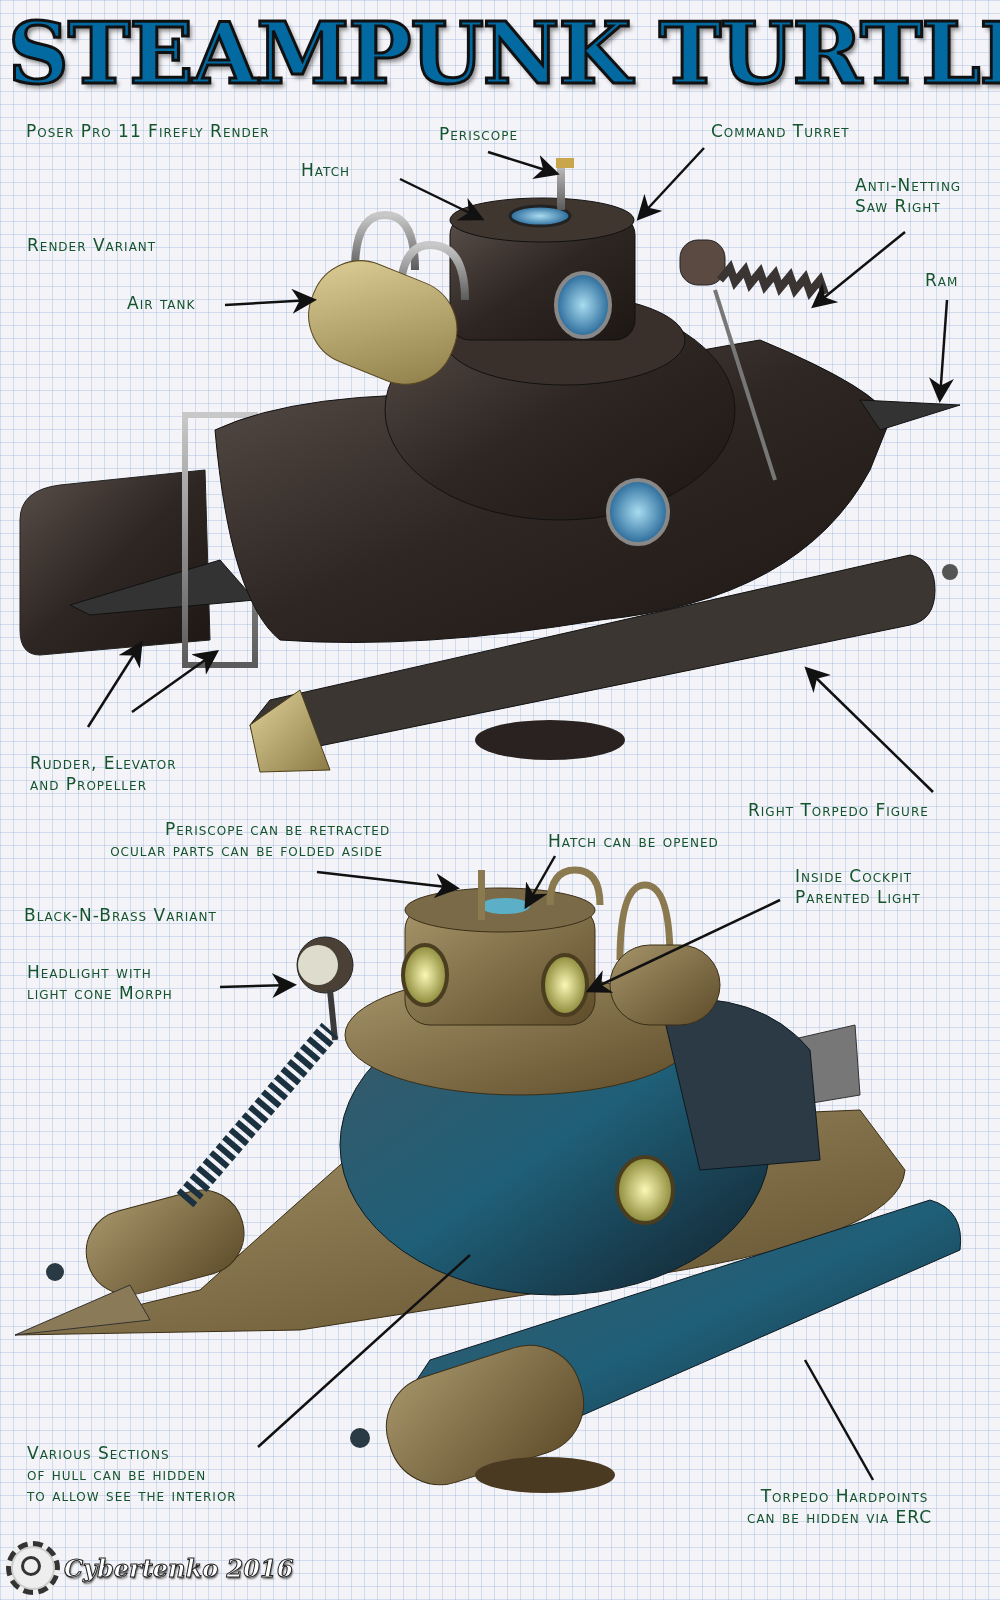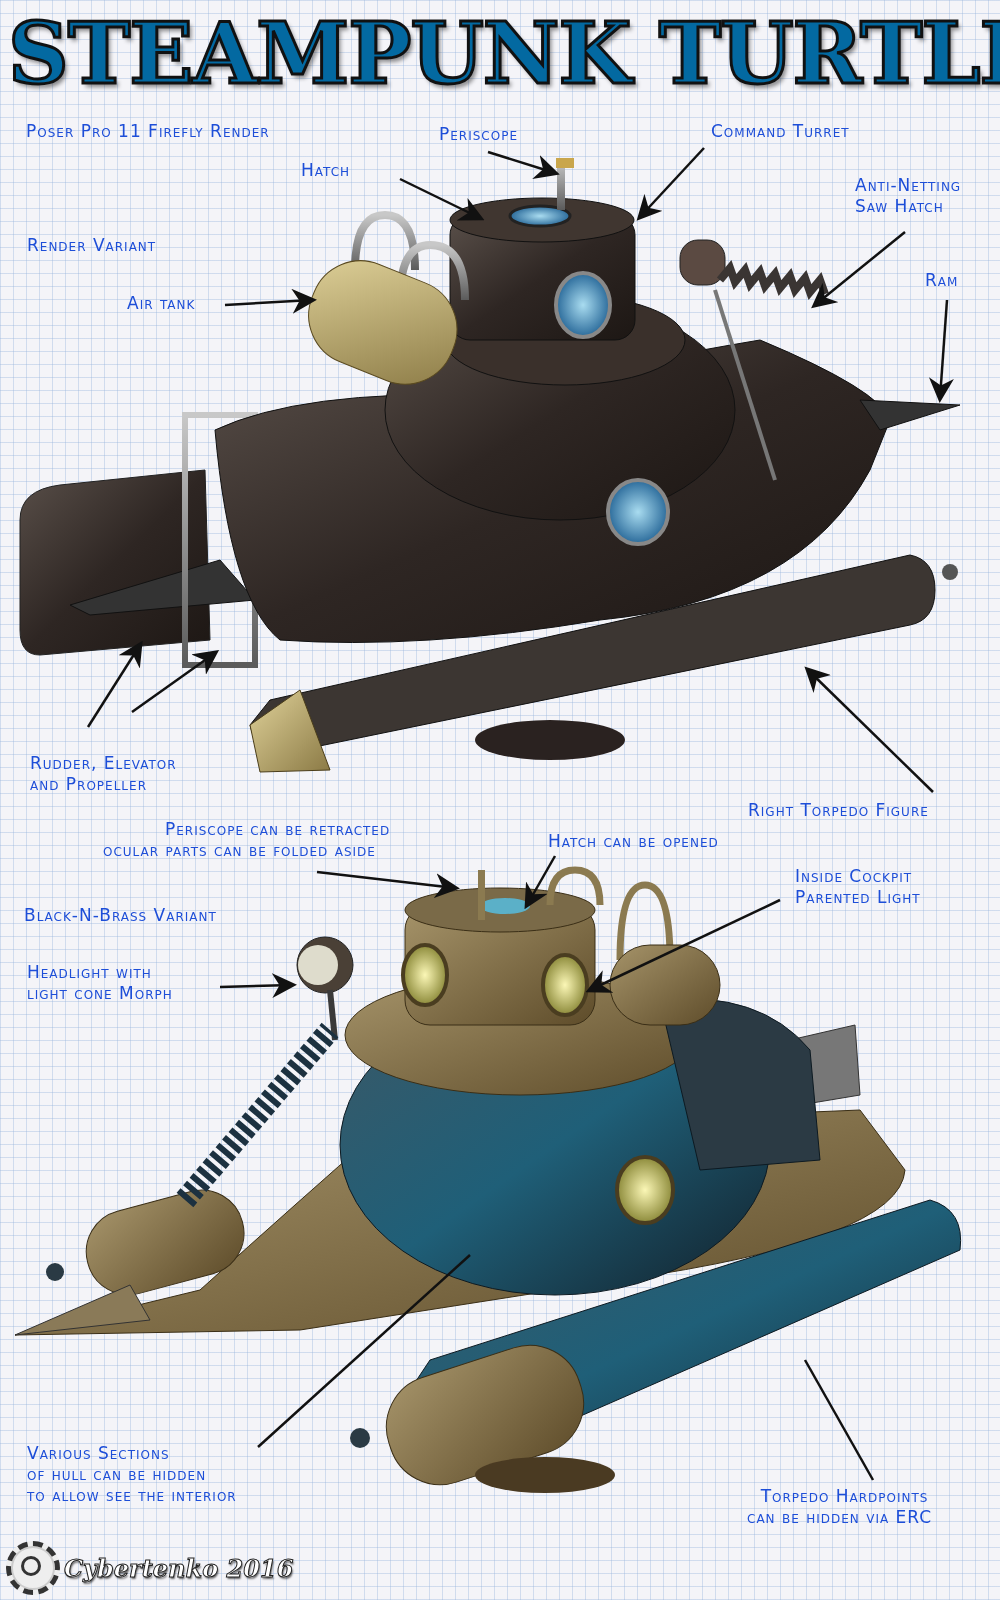--- a/index.html
+++ b/index.html
@@ -9,21 +9,21 @@
       linear-gradient(to right, rgba(150,180,220,.38) 1px, transparent 1px),
       linear-gradient(to bottom, rgba(150,180,220,.38) 1px, transparent 1px);
     background-size:13px 13px;
     font-family:"DejaVu Serif","Liberation Serif",serif;}
   .title{position:absolute;left:8px;top:4px;width:990px;height:100px;
     font-family:"DejaVu Serif",serif;font-weight:bold;font-size:84px;letter-spacing:-1px;
     color:#cfeee4;-webkit-text-stroke:3px #111;
     text-shadow:3px 4px 4px rgba(0,0,0,.45);white-space:nowrap;line-height:100px;}
   .title span{color:#0369a1;}
   .lbl{position:absolute;font-family:"DejaVu Sans","Liberation Sans",sans-serif;
-    font-variant:small-caps;font-size:17px;color:#1d4ed8;letter-spacing:1px;
+    font-variant:small-caps;font-size:17px;color:#14532d;letter-spacing:1px;
     line-height:21px;white-space:nowrap;}
   svg.arrows{position:absolute;left:0;top:0;width:1000px;height:1600px;pointer-events:none;}
   .render{position:absolute;}
   .logo{position:absolute;left:6px;top:1542px;height:52px;display:flex;align-items:center;gap:4px;}
   .gear{width:44px;height:44px;border-radius:50%;border:5px dashed #333;background:#eee;
     box-shadow:0 0 0 2px #ccc inset;position:relative;}
   .gear::after{content:"";position:absolute;left:10px;top:10px;width:14px;height:14px;border-radius:50%;border:3px solid #333;}
   .logo-text{font-family:"DejaVu Serif",serif;font-style:italic;font-weight:bold;font-size:24px;
     color:#fff;-webkit-text-stroke:1px #222;text-shadow:1px 2px 2px rgba(0,0,0,.6);}
 </style>
@@ -166,27 +166,27 @@
     <line x1="258" y1="1447" x2="470" y2="1255"></line>
     <line x1="873" y1="1480" x2="805" y2="1360"></line>
   </g>
 </svg>
 
 <div class="lbl" style="left:26px;top:121px">Poser Pro 11 Firefly Render</div>
 <div class="lbl" style="left:27px;top:235px">Render Variant</div>
 <div class="lbl" style="left:439px;top:124px">Periscope</div>
 <div class="lbl" style="left:301px;top:160px">Hatch</div>
 <div class="lbl" style="left:711px;top:121px">Command Turret</div>
-<div class="lbl" style="left:855px;top:175px"><span>Anti-Netting</span><br><span>Saw Hatch</span></div>
+<div class="lbl" style="left:855px;top:175px"><span>Anti-Netting</span><br><span>Saw Right</span></div>
 <div class="lbl" style="left:925px;top:270px">Ram</div>
 <div class="lbl" style="left:127px;top:293px">Air tank</div>
 <div class="lbl" style="left:30px;top:753px"><span>Rudder, Elevator</span><br><span>and Propeller</span></div>
 <div class="lbl" style="left:748px;top:800px">Right Torpedo Figure</div>
 
-<div class="lbl" style="left:165px;top:819px;text-align:left"><span>Periscope can be retracted</span><br><span style="margin-left:-62px">ocular parts can be folded aside</span></div>
+<div class="lbl" style="left:165px;top:819px;text-align:center"><span>Periscope can be retracted</span><br><span style="margin-left:-62px">ocular parts can be folded aside</span></div>
 <div class="lbl" style="left:548px;top:831px">Hatch can be opened</div>
 <div class="lbl" style="left:795px;top:866px"><span>Inside Cockpit</span><br><span>Parented Light</span></div>
 <div class="lbl" style="left:24px;top:905px">Black-N-Brass Variant</div>
 <div class="lbl" style="left:27px;top:962px"><span>Headlight with</span><br><span>light cone Morph</span></div>
 <div class="lbl" style="left:27px;top:1443px"><span>Various Sections</span><br><span>of hull can be hidden</span><br><span>to allow see the interior</span></div>
 <div class="lbl" style="left:757px;top:1486px;text-align:center"><span>Torpedo Hardpoints</span><br><span style="margin-left:-10px">can be hidden via ERC</span></div>
 
 <div class="logo">
   <div class="gear"></div>
   <div class="logo-text">Cybertenko 2016</div>

